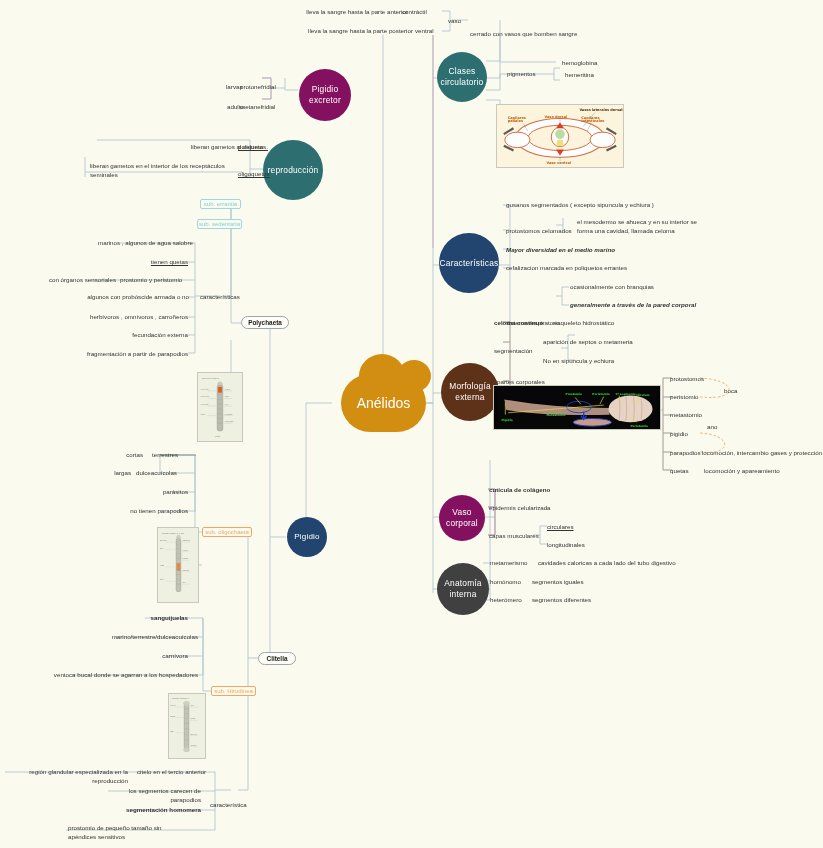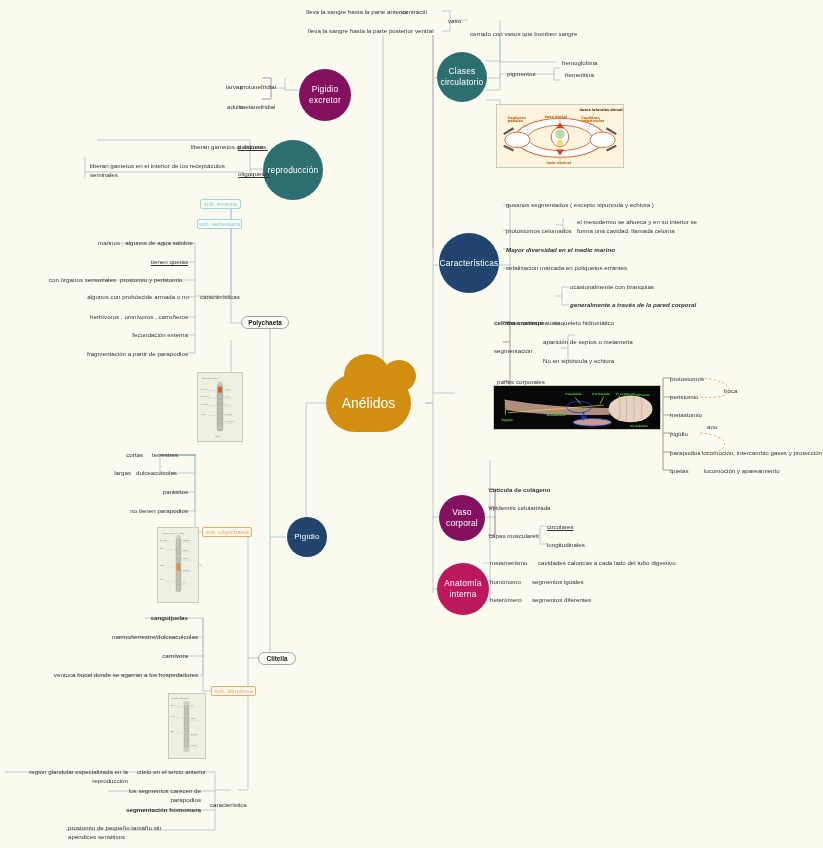--- a/index.html
+++ b/index.html
@@ -248,21 +248,21 @@
     <g fill="none" stroke="#e3a45c" stroke-width="0.8" stroke-dasharray="2.5,2">
       <path d="M700,378 C735,380 735,395 718,397 C708,398 706,397 700,397"></path>
       <path d="M700,433 C730,435 730,450 714,452 C706,453 704,452 700,452"></path>
     </g>
 
     <g stroke="#5c6f7a" stroke-width="0.7">
       <path d="M160,455 L196,455"></path>
     </g>
   </svg>
 
-  <div class="cloud" style="left:326px;top:374px;width:85px;height:58px;align-items:center;">
+  <div class="cloud" style="left:341px;top:374px;width:85px;height:58px;align-items:center;">
     <span>Anélidos</span>
   </div>
 
   <div class="circle" style="left:437px;top:52px;width:50px;height:50px;background:#2d6e71;">
     <span>Clases circulatorio</span>
   </div>
 
   <div class="lbl" style="left:446px;top:16px;width:40px;">vaso</div>
   <div class="lbl r" style="left:300px;top:7px;width:110px;">lleva la sangre hasta la parte anterior</div>
   <div class="lbl" style="left:400px;top:7px;width:45px;">contráctil</div>
@@ -329,20 +329,23 @@
   </div>
   <div class="lbl" style="left:504px;top:200px;width:215px;">gusanos segmentados ( excepto sipuncula y echiura )</div>
   <div class="lbl" style="left:504px;top:226px;width:75px;">protostomos celomados</div>
   <div class="lbl" style="left:575px;top:217px;width:140px;">el mesodermo se ahueca y en su interior se forma una cavidad, llamada celoma</div>
   <div class="lbl b" style="left:504px;top:245px;width:180px;">Mayor diversidad en el medio marino</div>
   <div class="lbl" style="left:504px;top:263px;width:175px;">cefalizacion marcada en poliquetos errantes</div>
   <div class="lbl" style="left:504px;top:318px;width:70px;">sistema respiratorio</div>
   <div class="lbl" style="left:568px;top:282px;width:120px;">ocasionalmente con branquias</div>
   <div class="lbl b" style="left:568px;top:300px;width:150px;">generalmente a través de la pared corporal</div>
 
+  <div class="circle" style="left:441px;top:363px;width:58px;height:58px;background:#5e3218;">
+    <span>Morfología externa</span>
+  </div>
   <div class="lbl bb" style="left:492px;top:318px;width:60px;">celoma contínuo</div>
   <div class="lbl" style="left:552px;top:318px;width:90px;">esqueleto hidrostático</div>
   <div class="lbl" style="left:492px;top:346px;width:60px;">segmentación</div>
   <div class="lbl" style="left:541px;top:337px;width:130px;">aparición de septos o metameria</div>
   <div class="lbl" style="left:541px;top:356px;width:120px;">No en sipuncula y echiura</div>
   <div class="lbl" style="left:495px;top:377px;width:70px;">partes corporales</div>
 
   <div class="imgbox dark-img" style="left:493px;top:385px;width:168px;height:45px;">
     <svg viewBox="0 0 168 45" style="width:100%;height:100%;">
       <rect width="168" height="45" fill="#070707"></rect>
@@ -391,21 +394,21 @@
 
   <div class="circle" style="left:439px;top:495px;width:46px;height:46px;background:#84115f;">
     <span>Vaso corporal</span>
   </div>
   <div class="lbl bb" style="left:487px;top:485px;width:90px;">cutícula de colágeno</div>
   <div class="lbl" style="left:487px;top:503px;width:100px;">epidermis celularizada</div>
   <div class="lbl" style="left:487px;top:531px;width:80px;">capas musculares</div>
   <div class="lbl u" style="left:545px;top:522px;width:60px;">circulares</div>
   <div class="lbl" style="left:545px;top:540px;width:70px;">longitudinales</div>
 
-  <div class="circle" style="left:437px;top:563px;width:52px;height:52px;background:#be185d;">
+  <div class="circle" style="left:437px;top:563px;width:52px;height:52px;background:#404040;">
     <span>Anatomía interna</span>
   </div>
   <div class="lbl" style="left:488px;top:558px;width:60px;">metamerismo</div>
   <div class="lbl" style="left:536px;top:558px;width:180px;">cavidades caloricas a cada lado del tubo digestivo</div>
   <div class="lbl" style="left:488px;top:577px;width:50px;">homónomo</div>
   <div class="lbl" style="left:530px;top:577px;width:110px;">segmentos iguales</div>
   <div class="lbl" style="left:488px;top:595px;width:50px;">heterómero</div>
   <div class="lbl" style="left:530px;top:595px;width:110px;">segmentos diferentes</div>
 
   <div class="circle" style="left:287px;top:517px;width:40px;height:40px;background:#21456e;font-size:8px;">

